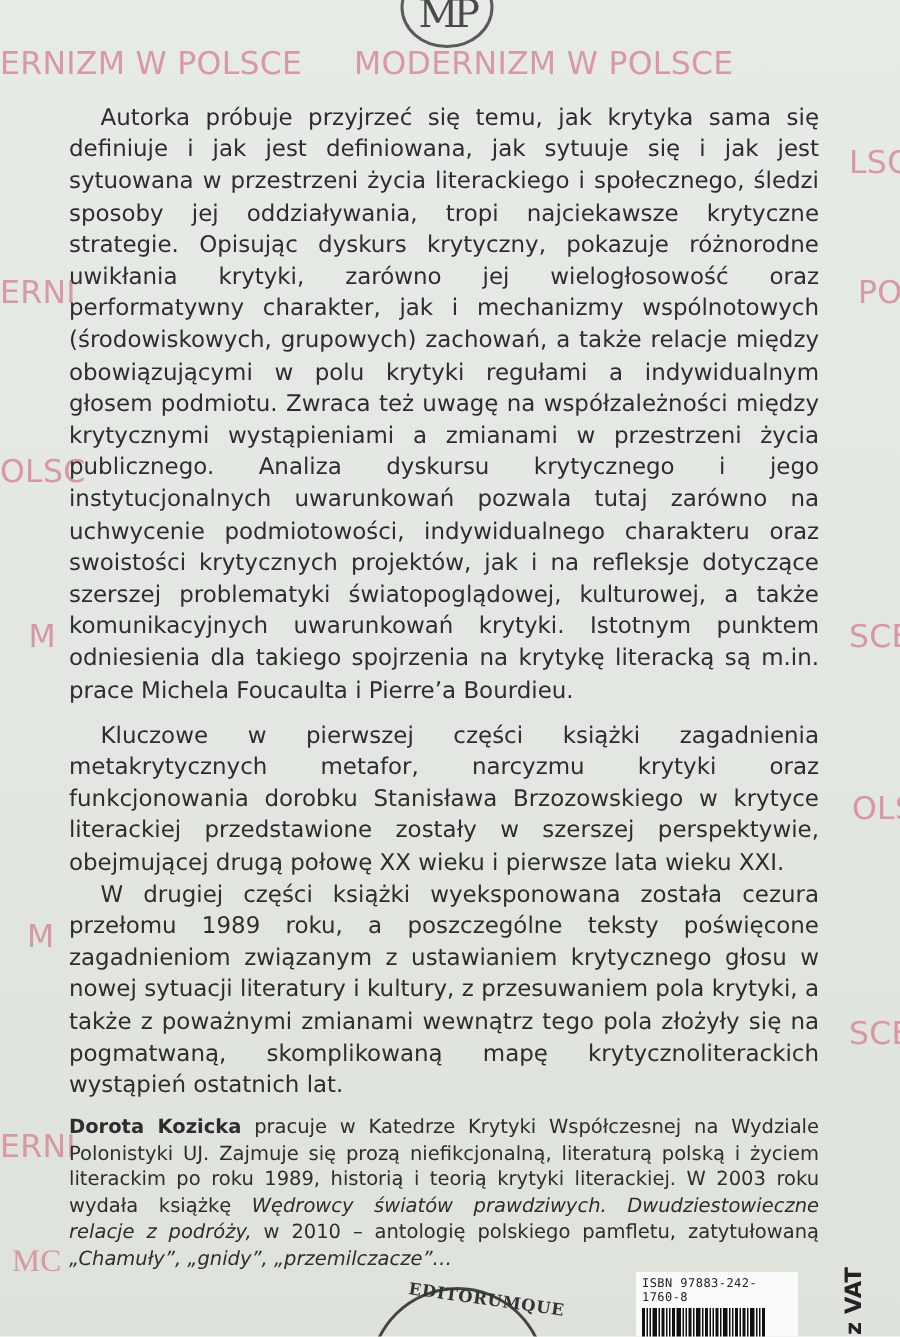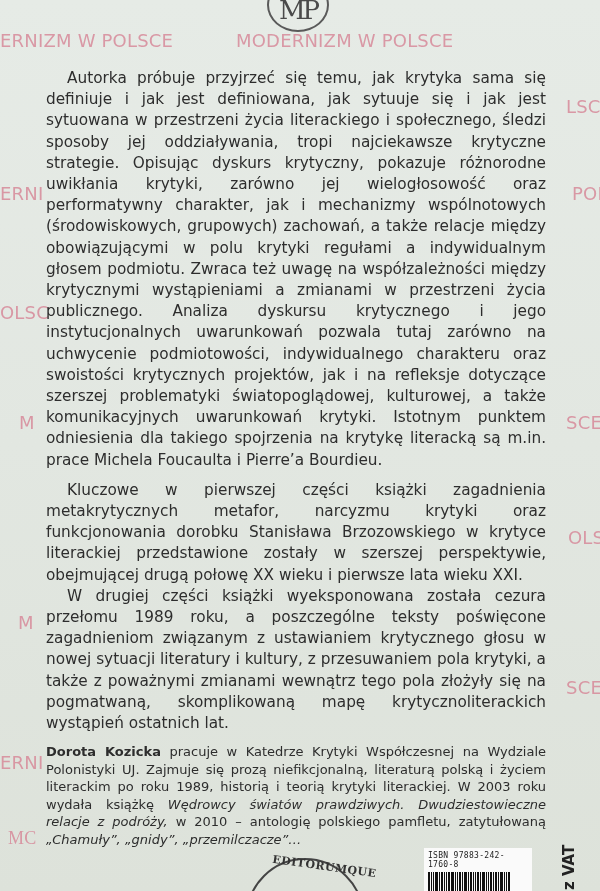--- a/index.html
+++ b/index.html
@@ -3,21 +3,21 @@
 <meta charset="utf-8">
 <style>
   html, body { margin:0; padding:0; }
   body {
     width:600px; height:891px; overflow:hidden; position:relative;
     background: linear-gradient(180deg,#e6ebe6 0%, #e2e7e1 50%, #dde2da 100%);
     font-family: "DejaVu Sans", sans-serif;
     color:#2b2b2b;
   }
   .watermark {
-    position:absolute; color:#d78a9a; font-size:18px; letter-spacing:0.2px;
+    position:absolute; color:#d78a9a; font-size:21px; letter-spacing:0.2px;
     font-family:"DejaVu Sans", sans-serif; white-space:nowrap; opacity:0.85;
   }
   .logo {
     position:absolute; left:267px; top:-22px; width:62px; height:54px;
     border:2px solid #5a5a5a; border-radius:50%;
     display:flex; align-items:center; justify-content:center;
     font-family:"DejaVu Serif", serif; font-size:26px; color:#4a4a4a; letter-spacing:-3px;
     padding-top:10px; box-sizing:border-box;
   }
   .body-text {

